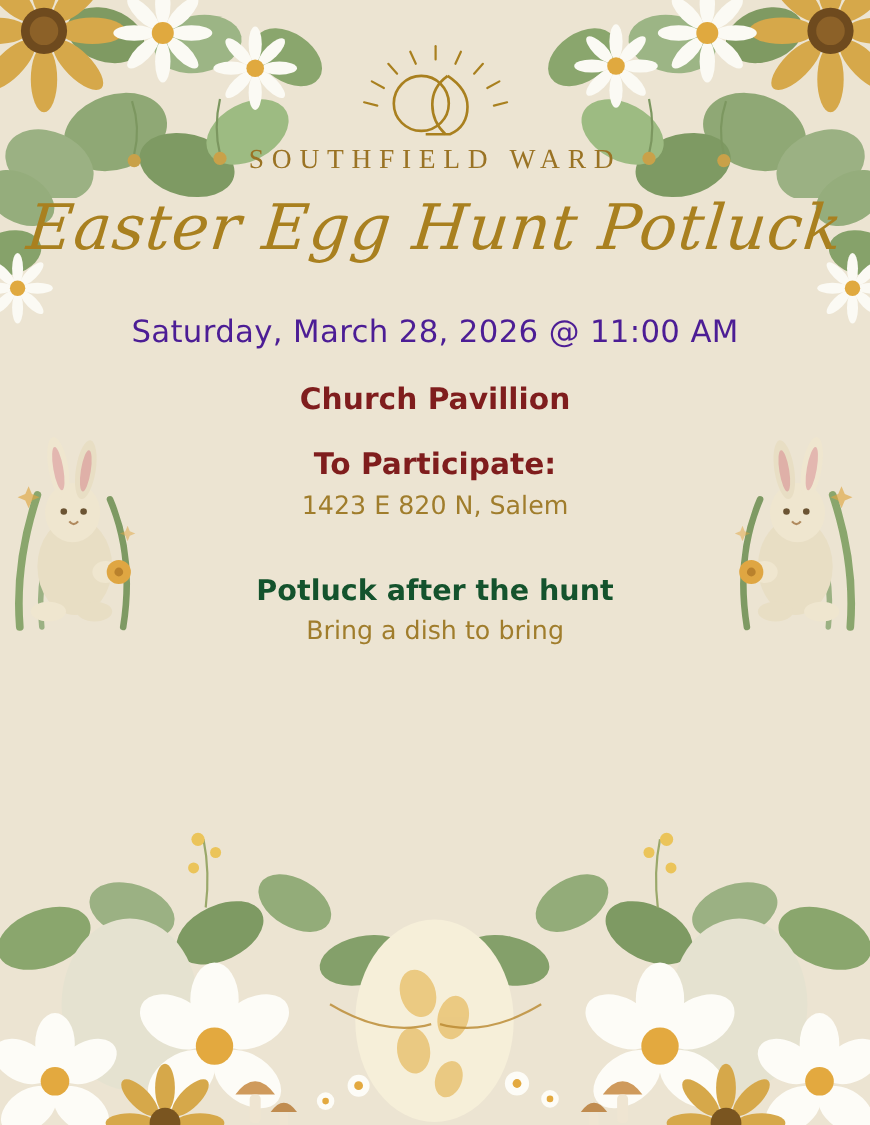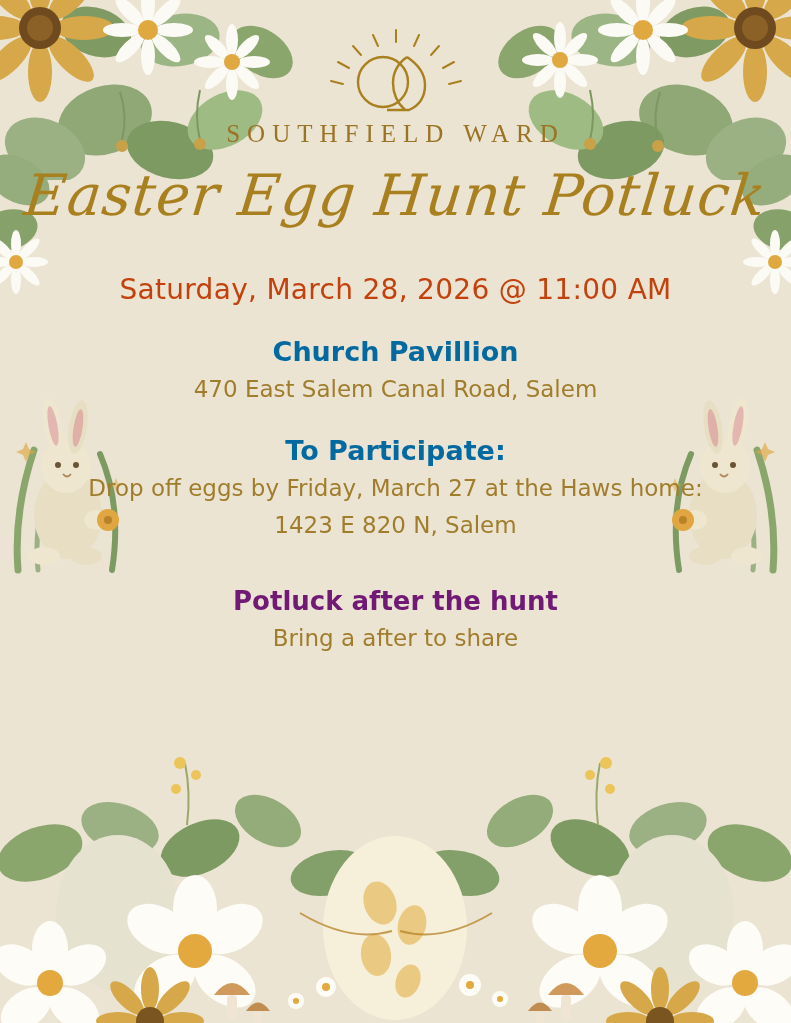--- a/index.html
+++ b/index.html
@@ -34,21 +34,21 @@
   .left-rail { top: 150px; left: 0; width: 90px; height: 400px; }
   .right-rail { top: 150px; right: 0; width: 90px; height: 400px; }
   .bunny-left { top: 370px; left: 8px; width: 130px; height: 205px; }
   .bunny-right { top: 370px; right: 8px; width: 130px; height: 205px; }
 
   
   .content {
     position: relative;
     z-index: 5;
     text-align: center;
-    padding-top: 26px;
+    padding-top: 38px;
   }
   .sun-logo {
     width: 170px;
     height: 88px;
     margin: 0 auto 6px;
   }
   .ward-name {
     font-family: "Liberation Serif", serif;
     font-size: 25px;
     letter-spacing: 7px;
@@ -63,47 +63,47 @@
     color: #a9801f;
     letter-spacing: 1px;
     margin: 14px 0 0;
     line-height: 1.18;
     font-weight: 400;
     transform: skewX(-6deg);
   }
   .date-line {
     font-family: "DejaVu Sans", sans-serif;
     font-size: 28px;
-    color: #c2410c;
+    color: #4c1d95;
     margin: 44px 4px 0;
     letter-spacing: 0.3px;
   }
   .section {
     margin-top: 30px;
   }
   .sec-title {
     font-family: "DejaVu Sans", sans-serif;
     font-size: 27px;
-    color: #0369a1;
+    color: #7f1d1d;
     font-weight: 700;
     margin: 0 0 6px;
   }
   .sec-line {
     font-family: "DejaVu Sans", sans-serif;
     font-size: 23px;
     color: #a07d2c;
     margin: 4px 0;
     line-height: 1.45;
   }
   .block-participate { margin-top: 28px; }
   .block-potluck { margin-top: 44px; }
   .potluck-title {
     font-size: 26px;
     font-weight: 700;
-    color: #701a75;
+    color: #14532d;
     font-family: "DejaVu Sans", sans-serif;
     margin: 0 0 6px;
   }
 </style>
 </head>
 <body>
 
 <div class="flyer">
 
   <div class="deco top-band">
@@ -344,32 +344,30 @@
     </div>
 
     <div class="ward-name">SOUTHFIELD WARD</div>
 
     <div class="headline">Easter Egg Hunt Potluck</div>
 
     <div class="date-line">Saturday, March 28, 2026 @ 11:00 AM</div>
 
     <div class="section">
       <div class="sec-title">Church Pavillion</div>
-      <div class="sec-line">470 East Salem Canal Road, Salem</div>
     </div>
 
     <div class="section block-participate">
       <div class="sec-title">To Participate:</div>
-      <div class="sec-line">Drop off eggs by Friday, March 27 at the Haws home:</div>
       <div class="sec-line">1423 E 820 N, Salem</div>
     </div>
 
     <div class="section block-potluck">
       <div class="potluck-title">Potluck after the hunt</div>
-      <div class="sec-line">Bring a after to share</div>
+      <div class="sec-line">Bring a dish to bring</div>
     </div>
 
   </div>
 
   <div class="deco bottom-band">
     <svg viewBox="0 0 791 290" width="791" height="290" xmlns="http://www.w3.org/2000/svg">
 
       <g>
         <ellipse cx="40" cy="120" rx="44" ry="26" fill="#8aa66d" transform="rotate(-20 40 120)"></ellipse>
         <ellipse cx="120" cy="95" rx="40" ry="24" fill="#9bb183" transform="rotate(18 120 95)"></ellipse>

